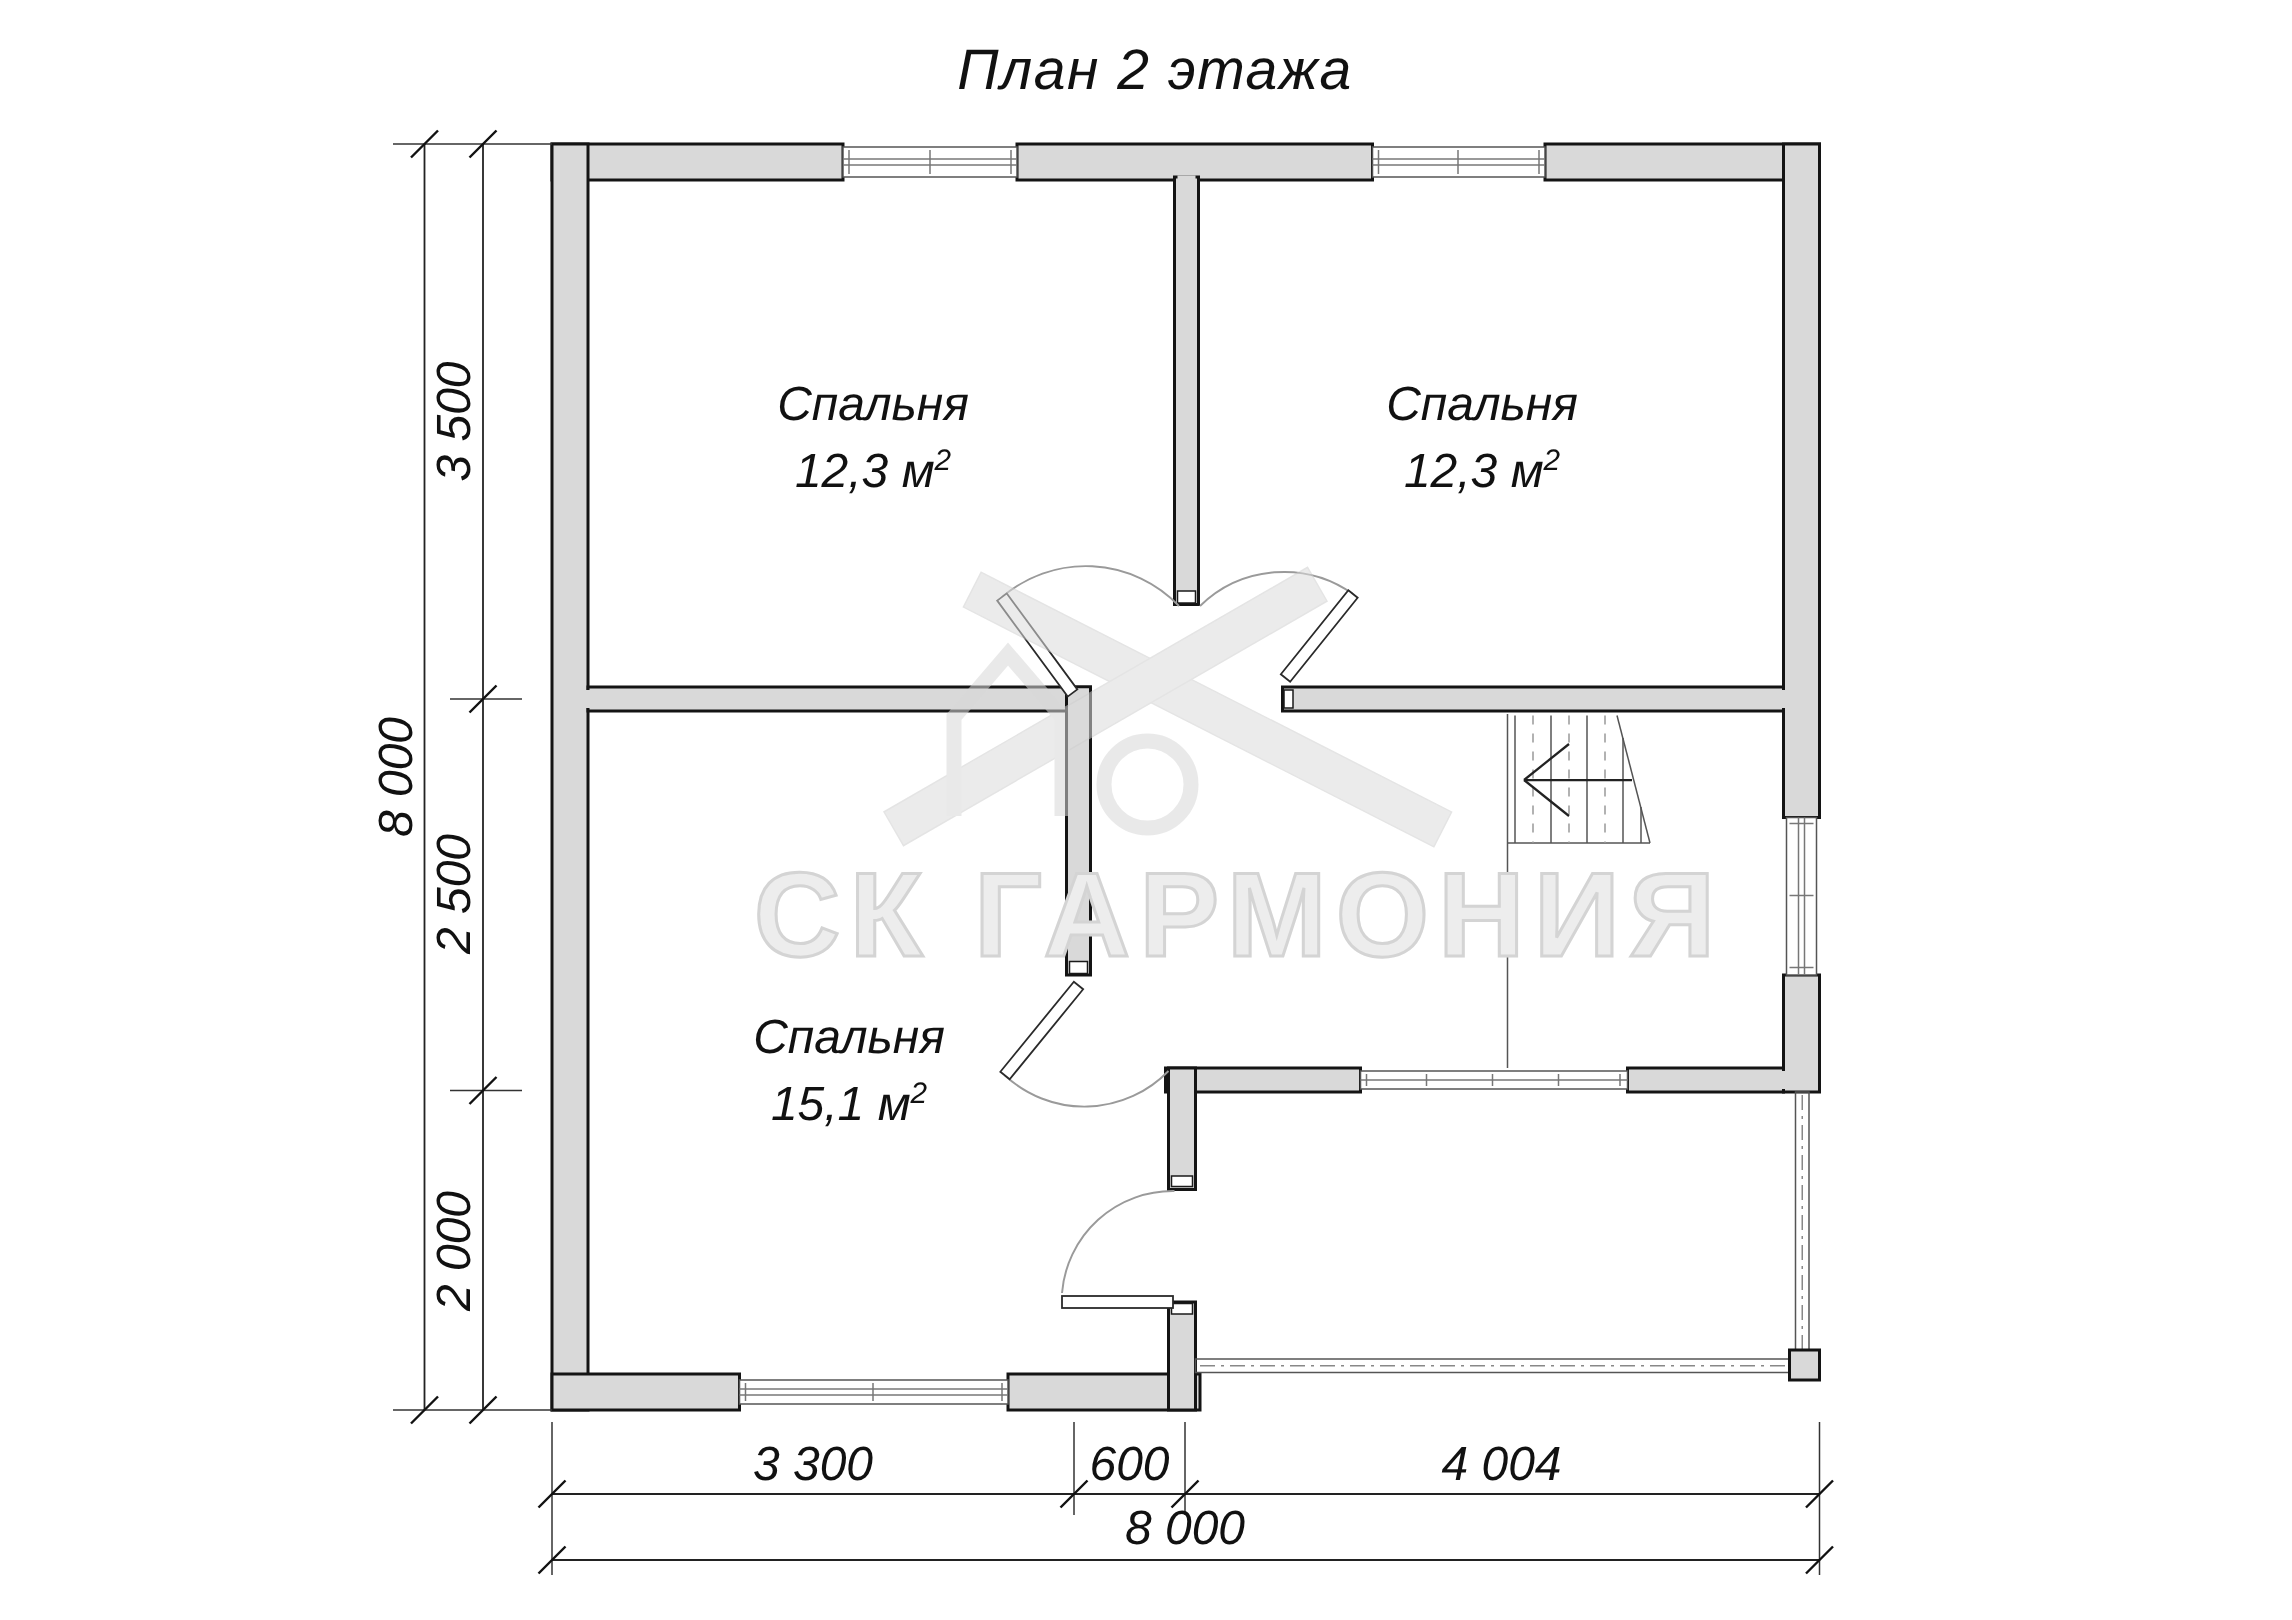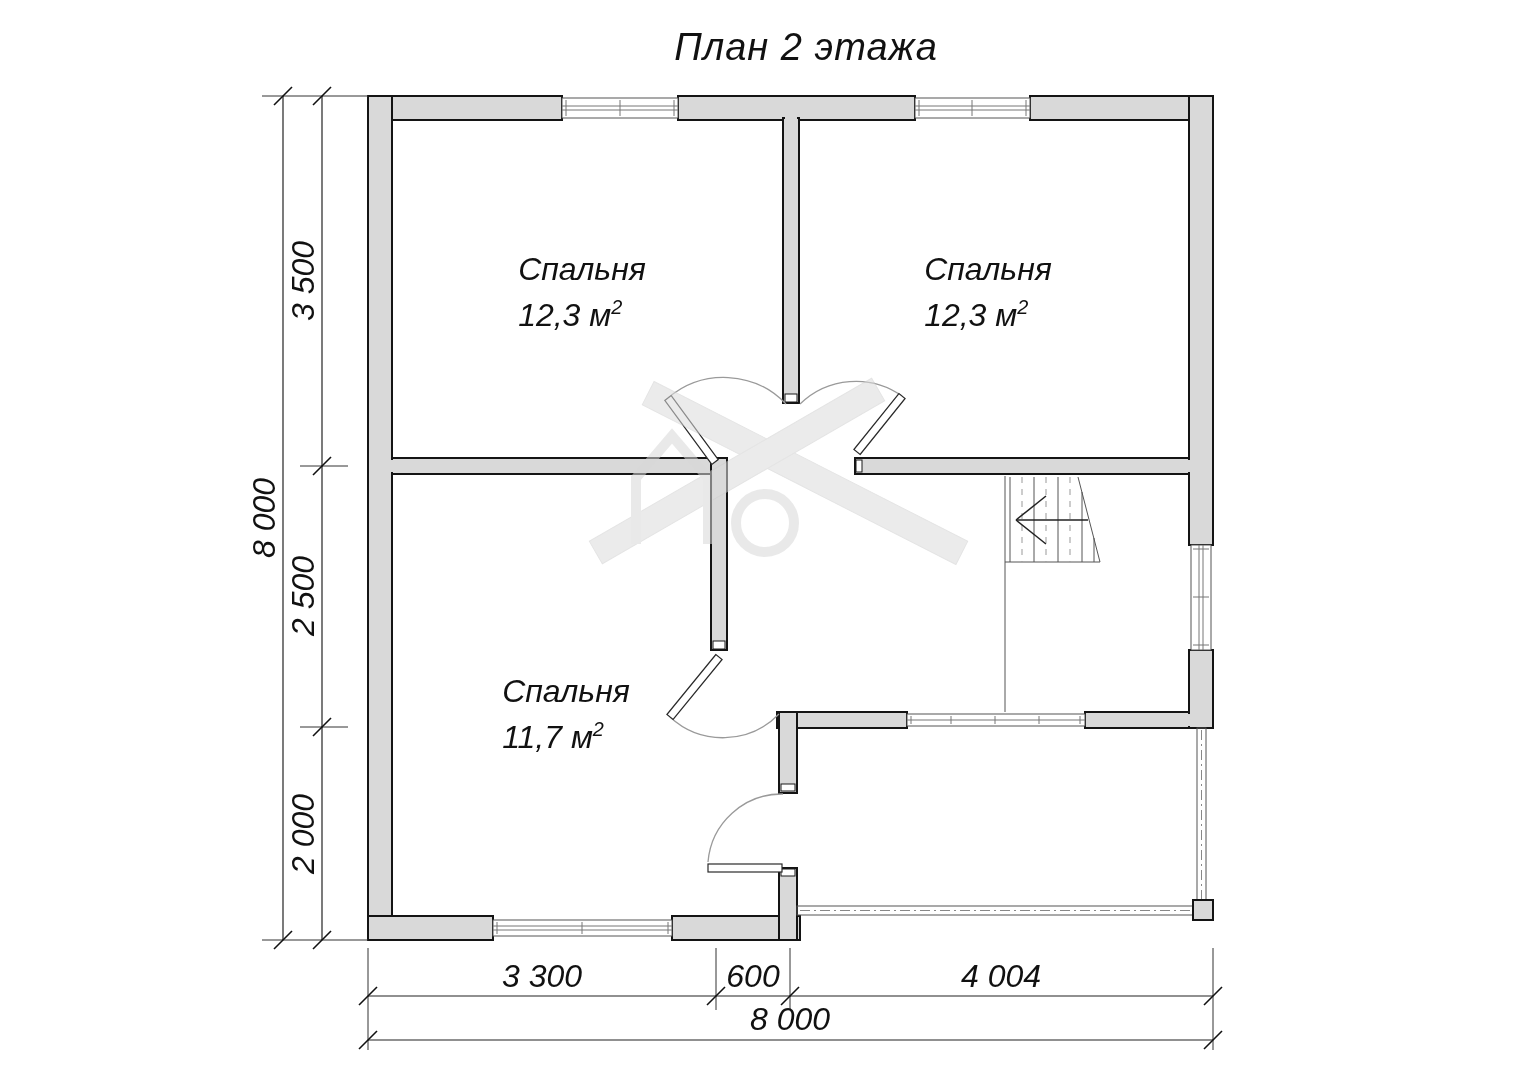--- a/index.html
+++ b/index.html
@@ -27,22 +27,22 @@
   .cap{fill:#ffffff;stroke:#1a1a1a;stroke-width:1;}
   .rail{stroke:#555;stroke-width:1;fill:none;}
   .raildash{stroke:#888;stroke-width:1;stroke-dasharray:10 4 2 4;fill:none;}
   .dimline{stroke:var(--dim_line);stroke-width:1.2;fill:none;}
   .extline{stroke:#333;stroke-width:1;fill:none;}
   .tick{stroke:#111;stroke-width:1.6;fill:none;}
   .arrow{stroke:#222;stroke-width:1.5;fill:none;}
   .wm-shape{opacity:0.55;}
 
   .txt{position:absolute;color:var(--text_color);font-style:italic;white-space:nowrap;z-index:3;}
-  .title{font-size:38px;letter-spacing:1px;transform:translateX(-50%);margin-left:36px;}
-  .room-label{transform:translateX(-50%);font-size:32px;line-height:38px;}
+  .title{font-size:38px;letter-spacing:1px;transform:translateX(-50%);}
+  .room-label{text-align:center;transform:translateX(-50%);font-size:32px;line-height:38px;}
   .room-label sup{font-size:0.62em;}
   .dim{font-size:32px;transform:translate(-50%,-50%);}
   .dim-v{font-size:32px;transform:translate(-50%,-50%) rotate(-90deg);}
   #watermark-text{position:absolute;z-index:2;transform:translate(-50%,-50%);
     font-weight:bold;font-style:normal;font-size:80px;letter-spacing:6px;white-space:nowrap;
     color:var(--watermark_fill);-webkit-text-stroke:2px var(--watermark_stroke);}
 </style>
 </head>
 <body>
 
@@ -224,36 +224,39 @@
         <rect x="-176" y="-13" width="352" height="26" fill="#dcdcdc" stroke="#cfcfcf" stroke-width="1"></rect>
       </g>
       <g transform="translate(737,471) rotate(-30)">
         <rect x="-163" y="-13" width="326" height="26" fill="#dcdcdc" stroke="#cfcfcf" stroke-width="1"></rect>
       </g>
       <path d="M 636,544 L 636,478 L 672,436 L 708,478 L 708,544" fill="none" stroke="#d8d8d8" stroke-width="10"></path>
       <circle cx="765" cy="523" r="29" fill="none" stroke="#d8d8d8" stroke-width="10"></circle>
     </g>
   </svg>
 
+  <div id="watermark-text" style="left:826px;top:610px">
+    <span>СК ГАРМОНИЯ</span>
+  </div>
 
   <div class="txt title" style="left:770px;top:26px">План 2 этажа</div>
 
   <div class="txt room-label" style="left:582px;top:250px">
     <div>Спальня</div>
     <div><span>12,3 м</span><sup>2</sup></div>
   </div>
 
   <div class="txt room-label" style="left:988px;top:250px">
     <div>Спальня</div>
     <div><span>12,3 м</span><sup>2</sup></div>
   </div>
 
   <div class="txt room-label" style="left:566px;top:672px">
     <div>Спальня</div>
-    <div><span>11,7 м</span><sup>2</sup></div>
+    <div><span>15,1 м</span><sup>2</sup></div>
   </div>
 
 
 
   <div class="txt dim-v" style="left:303px;top:281px">3 500</div>
   <div class="txt dim-v" style="left:303px;top:596px">2 500</div>
   <div class="txt dim-v" style="left:303px;top:834px">2 000</div>
   <div class="txt dim-v" style="left:264px;top:518px">8 000</div>
 
   <div class="txt dim" style="left:542px;top:976px">3 300</div>

